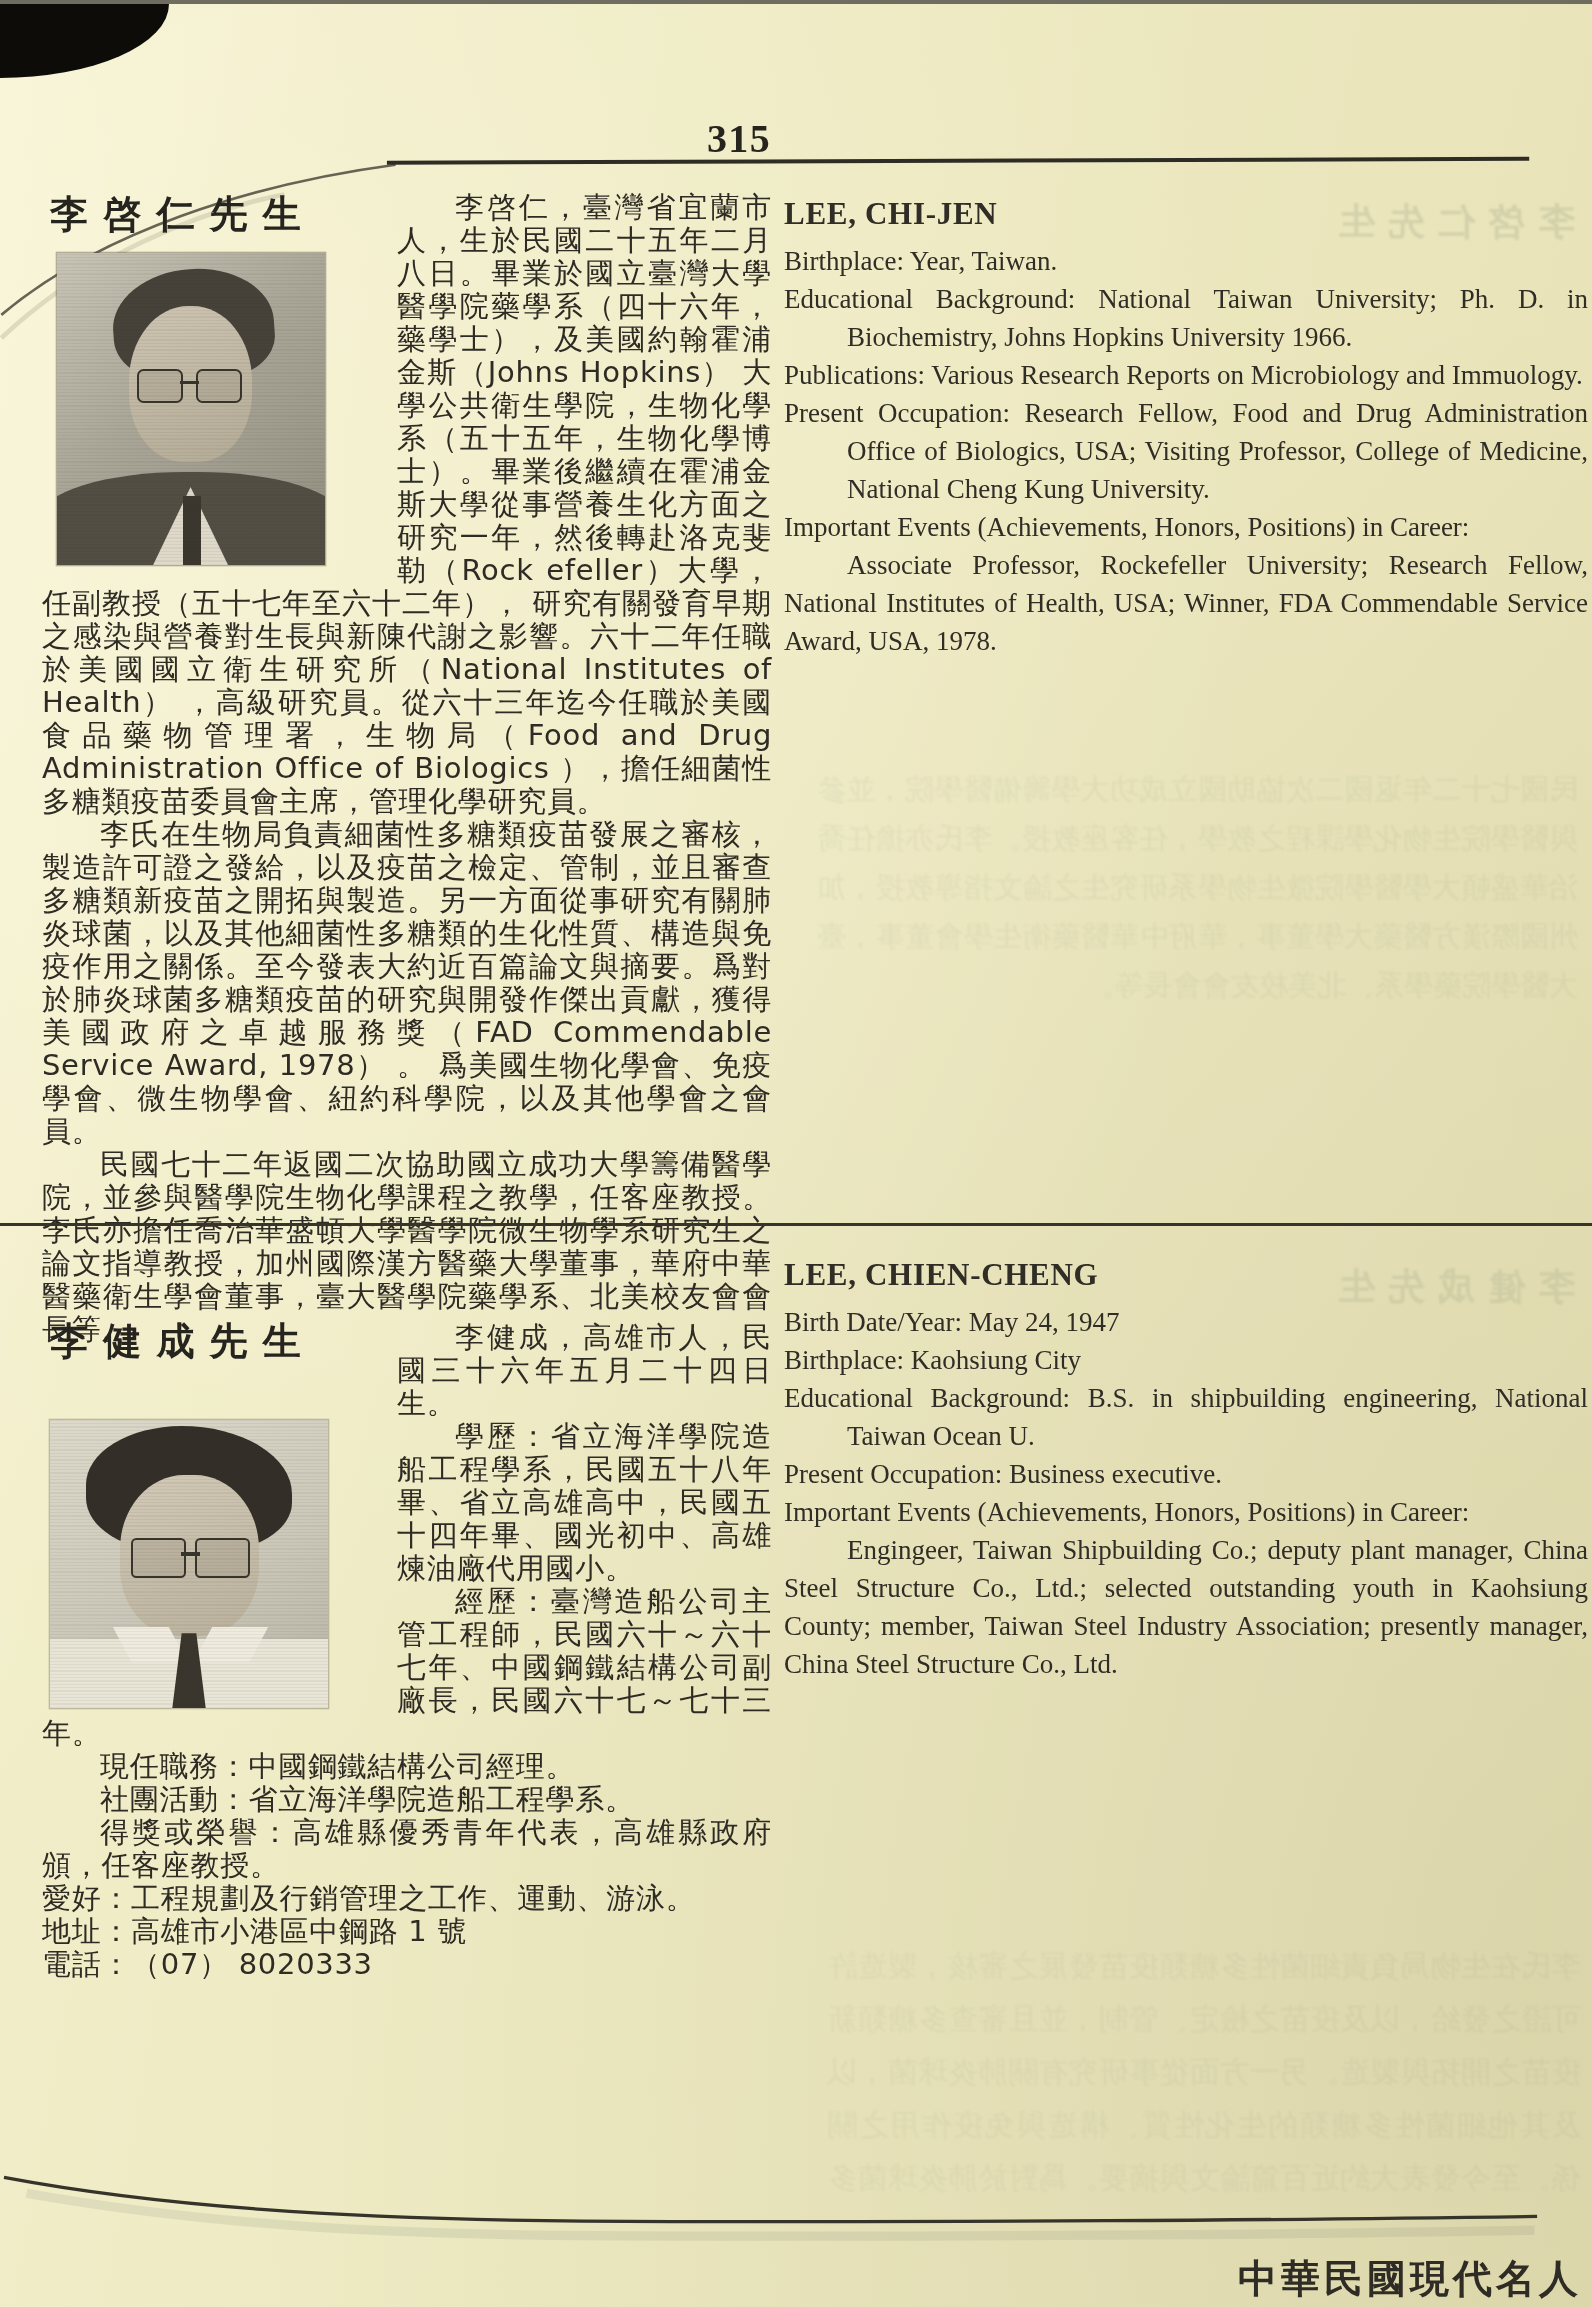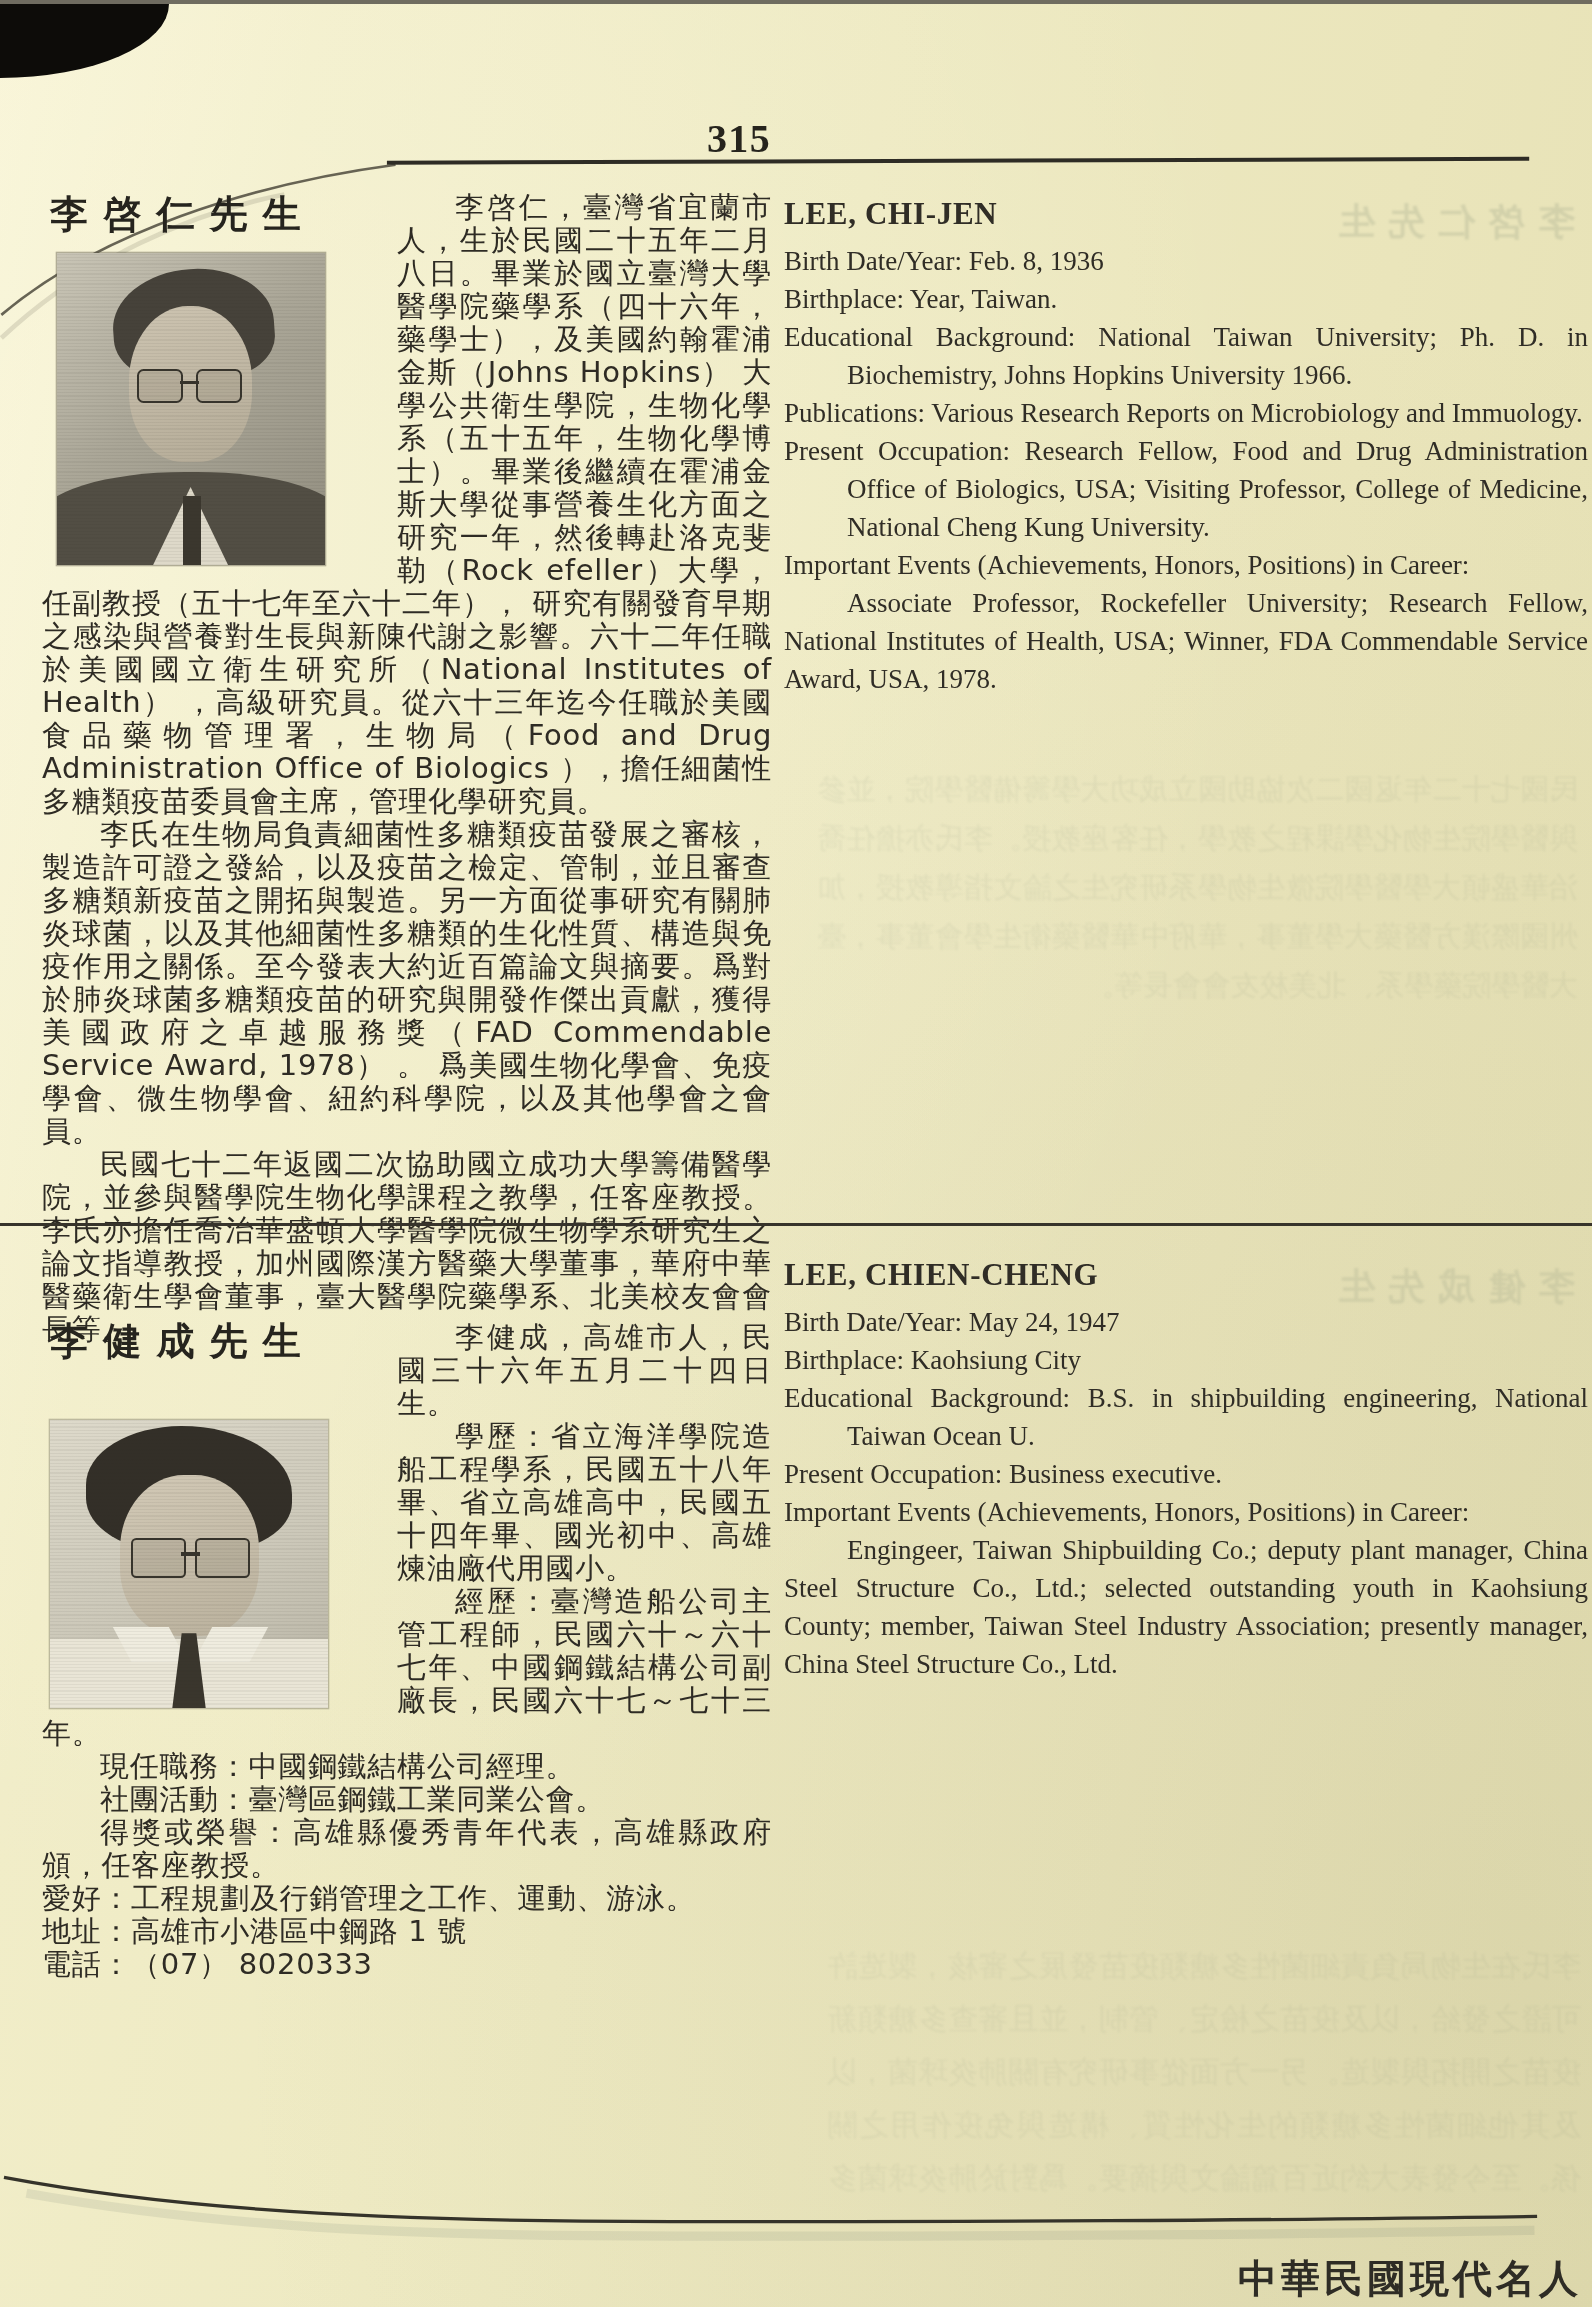--- a/index.html
+++ b/index.html
@@ -151,21 +151,20 @@
         <div class="ph-tie"></div>
       </div>
     </div>
     <p>李啓仁，臺灣省宜蘭市人，生於民國二十五年二月八日。畢業於國立臺灣大學醫學院藥學系（四十六年，藥學士），及美國約翰霍浦金斯（Johns Hopkins） 大學公共衛生學院，生物化學系（五十五年，生物化學博士）。畢業後繼續在霍浦金斯大學從事營養生化方面之研究一年，然後轉赴洛克斐勒（Rock efeller）大學，任副教授（五十七年至六十二年）， 研究有關發育早期之感染與營養對生長與新陳代謝之影響。六十二年任職於美國國立衛生研究所（National Institutes of Health） ，高級研究員。從六十三年迄今任職於美國食品藥物管理署，生物局（Food and Drug Administration Office of Biologics ），擔任細菌性多糖類疫苗委員會主席，管理化學研究員。</p>
     <p>李氏在生物局負責細菌性多糖類疫苗發展之審核，製造許可證之發給，以及疫苗之檢定、管制，並且審查多糖類新疫苗之開拓與製造。另一方面從事研究有關肺炎球菌，以及其他細菌性多糖類的生化性質、構造與免疫作用之關係。至今發表大約近百篇論文與摘要。爲對於肺炎球菌多糖類疫苗的研究與開發作傑出貢獻，獲得美國政府之卓越服務獎（FAD Commendable Service Award, 1978） 。 爲美國生物化學會、免疫學會、微生物學會、紐約科學院，以及其他學會之會員。</p>
     <p>民國七十二年返國二次協助國立成功大學籌備醫學院，並參與醫學院生物化學課程之教學，任客座教授。李氏亦擔任喬治華盛頓大學醫學院微生物學系研究生之論文指導教授，加州國際漢方醫藥大學董事，華府中華醫藥衛生學會董事，臺大醫學院藥學系、北美校友會會長等。</p>
   </div>
 
   <div class="eng-col eng-col-1">
     <div class="eng-name">LEE, CHI-JEN</div>
-    <div class="fld">Birth Date/Year: Feb. 8, 1936</div>
     <div class="fld">Birthplace: Year, Taiwan.</div>
     <div class="fld">Educational Background: National Taiwan University; Ph. D. in Biochemistry, Johns Hopkins University 1966.</div>
     <div class="fld">Publications: Various Research Reports on Microbiology and Immuology.</div>
     <div class="fld">Present Occupation: Research Fellow, Food and Drug Administration Office of Biologics, USA; Visiting Professor, College of Medicine, National Cheng Kung University.</div>
     <div class="fld flush">Important Events (Achievements, Honors, Positions) in Career:</div>
     <div class="career">Associate Professor, Rockefeller University; Research Fellow, National Institutes of Health, USA; Winner, FDA Commendable Service Award, USA, 1978.</div>
   </div>
 
   <div class="divider"></div>
 
@@ -181,21 +180,21 @@
         <div class="ph2-shirt-block"></div>
         <div class="ph2-collar-l"></div>
         <div class="ph2-collar-r"></div>
         <div class="ph2-tie"></div>
       </div>
     </div>
     <p>李健成，高雄市人，民國三十六年五月二十四日生。</p>
     <p>學歷：省立海洋學院造船工程學系，民國五十八年畢、省立高雄高中，民國五十四年畢、國光初中、高雄煉油廠代用國小。</p>
     <p>經歷：臺灣造船公司主管工程師，民國六十～六十七年、中國鋼鐵結構公司副廠長，民國六十七～七十三年。</p>
     <p>現任職務：中國鋼鐵結構公司經理。</p>
-    <p class="below">社團活動：臺灣區鋼鐵工業同業公會。</p>
+    <p class="below">社團活動：省立海洋學院造船工程學系。</p>
     <p>得獎或榮譽：高雄縣優秀青年代表，高雄縣政府頒，任客座教授。</p>
     <p class="flush">愛好：工程規劃及行銷管理之工作、運動、游泳。</p>
     <p class="flush">地址：高雄市小港區中鋼路 1 號</p>
     <p class="flush">電話：（07） 8020333</p>
   </div>
 
   <div class="eng-col eng-col-2">
     <div class="eng-name">LEE, CHIEN-CHENG</div>
     <div class="fld">Birth Date/Year: May 24, 1947</div>
     <div class="fld">Birthplace: Kaohsiung City</div>

